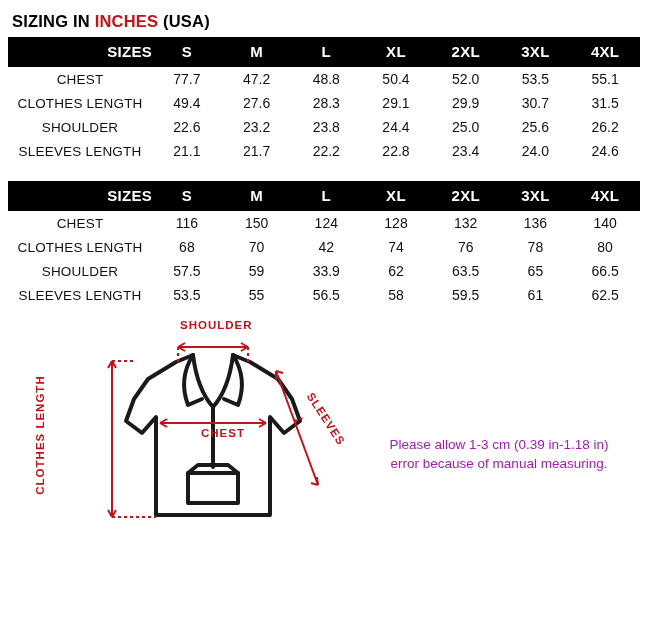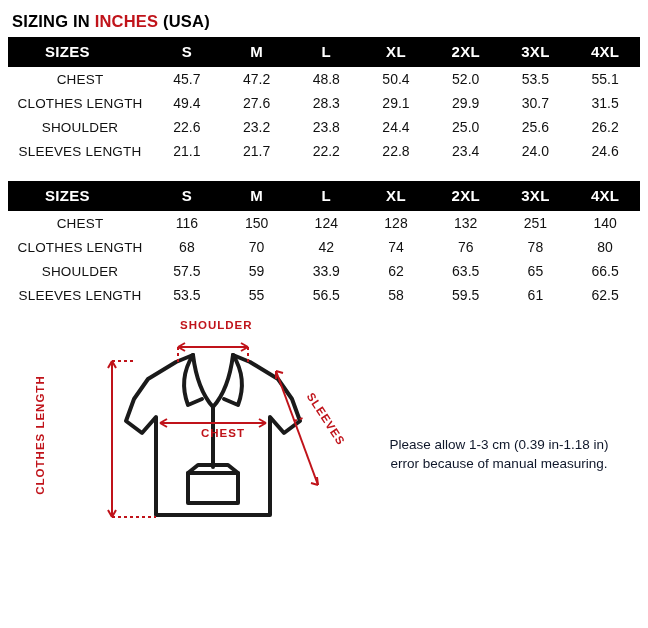--- a/index.html
+++ b/index.html
@@ -41,21 +41,21 @@
   table.size-table thead th {
     background: #000000;
     color: #ffffff;
     font-size: 15px;
     font-weight: bold;
     padding: 6px 0 7px 0;
     text-align: center;
     letter-spacing: 0.3px;
   }
   table.size-table thead th.rowhead {
-    text-align: left;
+    text-align: right;
     padding-left: 37px;
   }
   table.size-table tbody td {
     font-size: 14px;
     padding: 4px 0 4px 0;
     text-align: center;
     color: #111111;
     background: #ffffff;
   }
   table.size-table tbody td.rowhead {
@@ -74,21 +74,21 @@
     height: 258px;
     width: 632px;
   }
   .note {
     position: absolute;
     left: 366px;
     top: 118px;
     width: 250px;
     font-size: 13.5px;
     line-height: 19px;
-    color: #0f172a;
+    color: #a21caf;
     text-align: center;
   }
   .lbl-red {
     position: absolute;
     color: #c0131a;
     font-size: 11.5px;
     font-weight: bold;
     letter-spacing: 1px;
     white-space: nowrap;
   }
@@ -140,21 +140,21 @@
         <th>L</th>
         <th>XL</th>
         <th>2XL</th>
         <th>3XL</th>
         <th>4XL</th>
       </tr>
     </thead>
     <tbody>
       <tr>
         <td class="rowhead">CHEST</td>
-        <td>45.7</td>
+        <td>77.7</td>
         <td>47.2</td>
         <td>48.8</td>
         <td>50.4</td>
         <td>52.0</td>
         <td>53.5</td>
         <td>55.1</td>
       </tr>
       <tr>
         <td class="rowhead">CLOTHES LENGTH</td>
         <td>49.4</td>
@@ -215,21 +215,21 @@
       </tr>
     </thead>
     <tbody>
       <tr>
         <td class="rowhead">CHEST</td>
         <td>116</td>
         <td>150</td>
         <td>124</td>
         <td>128</td>
         <td>132</td>
-        <td>251</td>
+        <td>136</td>
         <td>140</td>
       </tr>
       <tr>
         <td class="rowhead">CLOTHES LENGTH</td>
         <td>68</td>
         <td>70</td>
         <td>42</td>
         <td>74</td>
         <td>76</td>
         <td>78</td>

